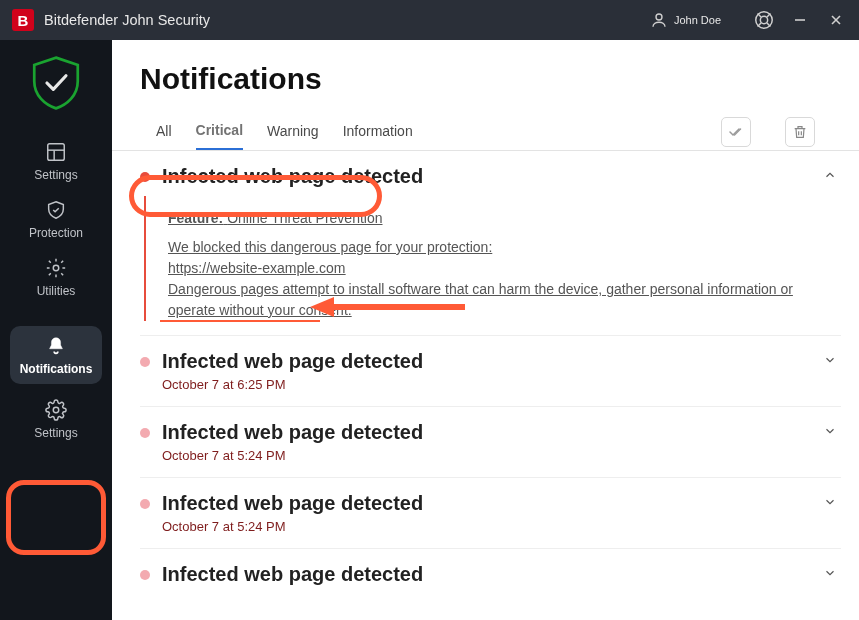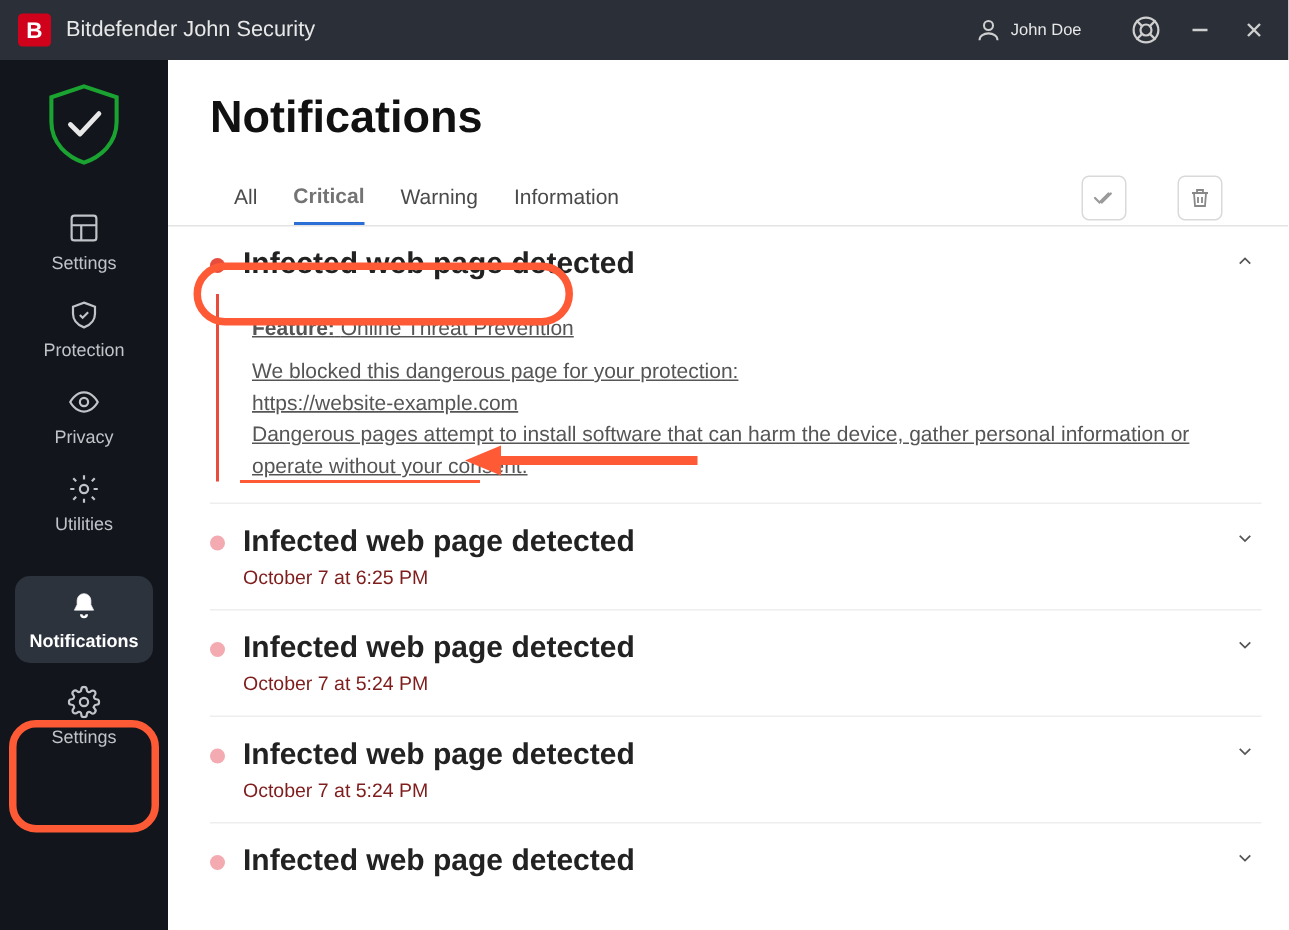--- a/index.html
+++ b/index.html
@@ -107,29 +107,20 @@
       <div class="nav-item">
         <span class="nav-icon">
           <svg width="22" height="22" viewBox="0 0 24 24" fill="none" stroke="#c0c3c8" stroke-width="1.6">
               <path d="M12 3l8 3v5c0 5-3 8-8 10-5-2-8-5-8-10V6z"></path>
               <path d="M9 12l2 2 4-4"></path>
             </svg>
         </span>
         <span>Protection</span>
       </div>
 
-      <div class="nav-item">
-        <span class="nav-icon">
-          <svg width="22" height="22" viewBox="0 0 24 24" fill="none" stroke="#c0c3c8" stroke-width="1.6">
-              <path d="M2 12s3.5-7 10-7 10 7 10 7-3.5 7-10 7S2 12 2 12z"></path>
-              <circle cx="12" cy="12" r="3"></circle>
-            </svg>
-        </span>
-        <span>Privacy</span>
-      </div>
 
       <div class="nav-item">
         <span class="nav-icon">
           <svg width="22" height="22" viewBox="0 0 24 24" fill="none" stroke="#c0c3c8" stroke-width="1.6">
               <circle cx="12" cy="12" r="3"></circle>
               <path d="M12 2v3M12 19v3M4.2 4.2l2.1 2.1M17.7 17.7l2.1 2.1M2 12h3M19 12h3M4.2 19.8l2.1-2.1M17.7 6.3l2.1-2.1"></path>
             </svg>
         </span>
         <span>Utilities</span>
       </div>

